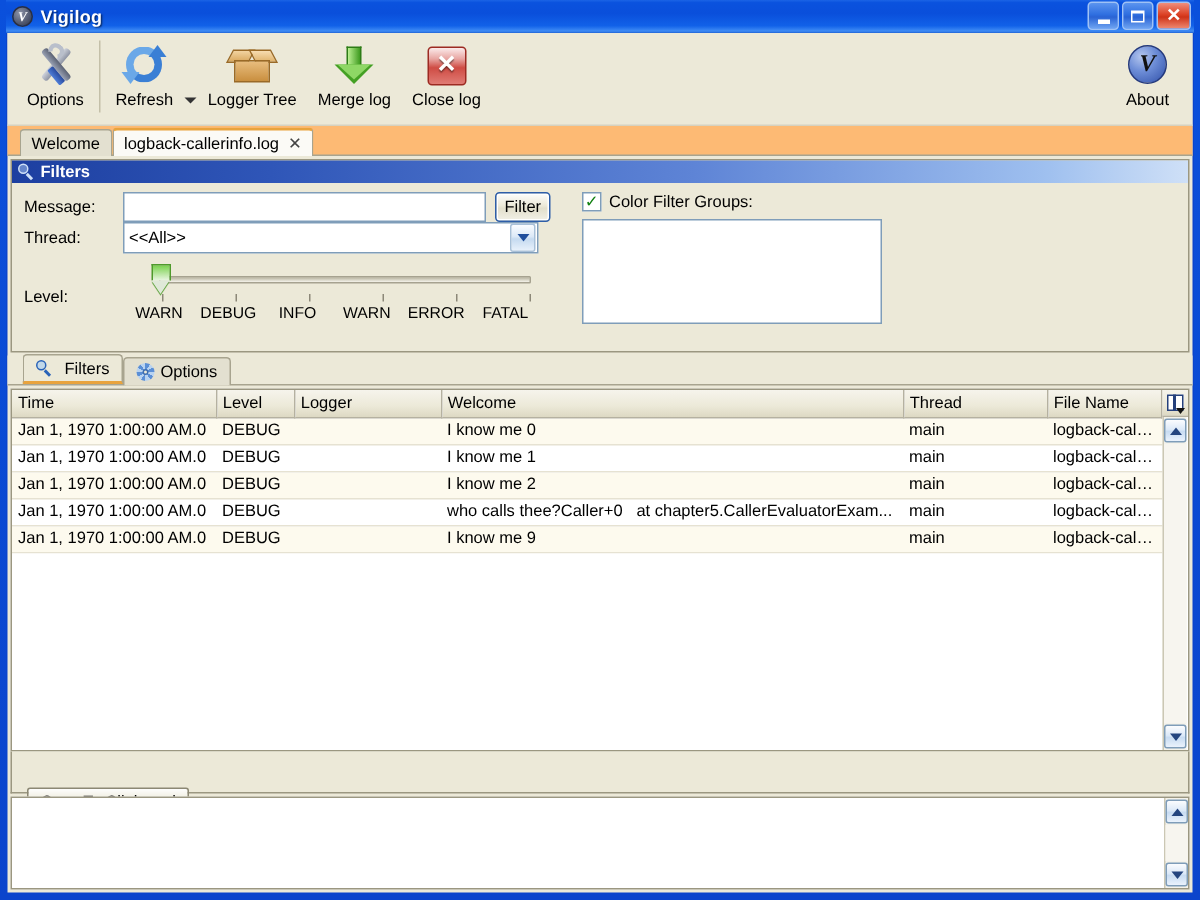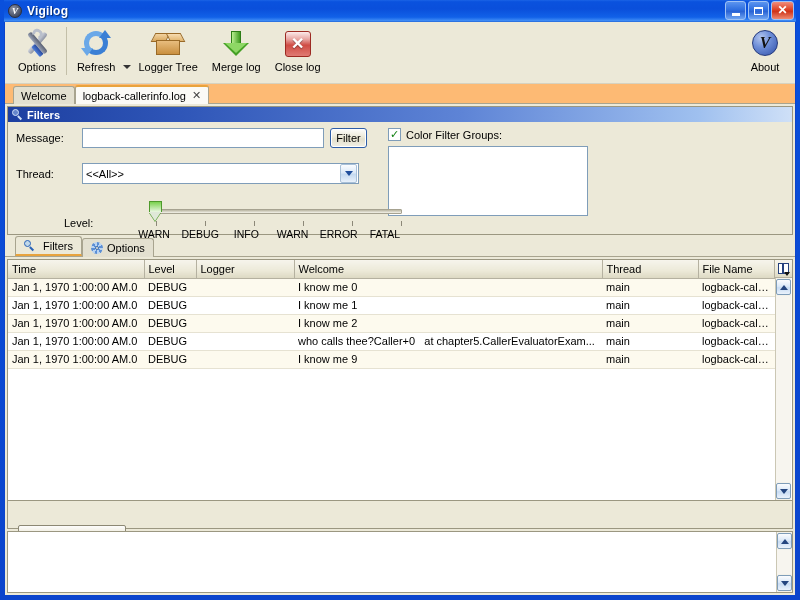--- a/index.html
+++ b/index.html
@@ -272,21 +272,21 @@
     background: rgba(190,220,255,.45);
   }
   .magnifier .stick {
     position: absolute; left: 6px; top: 6px; width: 5px; height: 1.5px;
     background: #cfe0f7; transform: rotate(45deg); transform-origin: left center;
   }
   #filters-body {
     display: flex; padding: 6px 8px 8px 8px; height: 112px;
   }
   #filters-left { width: 358px; flex: none; }
-  .frow { display: flex; align-items: center; margin-bottom: 15px; }
+  .frow { display: flex; align-items: center; margin-bottom: 0; }
   .flabel { width: 66px; font-size: 11px; color: #000; flex: none; }
   .ftext {
     width: 242px; height: 20px;
     border: 1px solid #7f9db9; background: #fff;
     font-family: "Liberation Sans", sans-serif; font-size: 11px;
     padding: 0 3px; outline: none;
   }
   .fbtn {
     margin-left: 6px; height: 20px; min-width: 37px;
     background: linear-gradient(to bottom,#fdfdfc,#ece9d8 45%,#e2dfcc 55%,#f2f0e6 100%);
@@ -636,21 +636,21 @@
             <div class="flabel">Thread:</div>
             <div class="fcombo">
               <span>&lt;&lt;All&gt;&gt;</span>
               <span class="combo-arrow">
                 <span class="chev-down"></span>
               </span>
             </div>
           </div>
 
           <div id="slider-row">
-            <div class="flabel" style="padding-top:18px;margin-left:48px;">Level:</div>
+            <div class="flabel" style="padding-top:18px;">Level:</div>
             <div id="slider-area">
               <div id="slider-track"></div>
               <div id="slider-thumb">
                 <div class="top"></div>
                   <div class="pt"></div>
               </div>
               <div class="tick-marks">
                 <i style="left:24px"></i>
                   <i style="left:73px"></i>
                   <i style="left:122px"></i>

